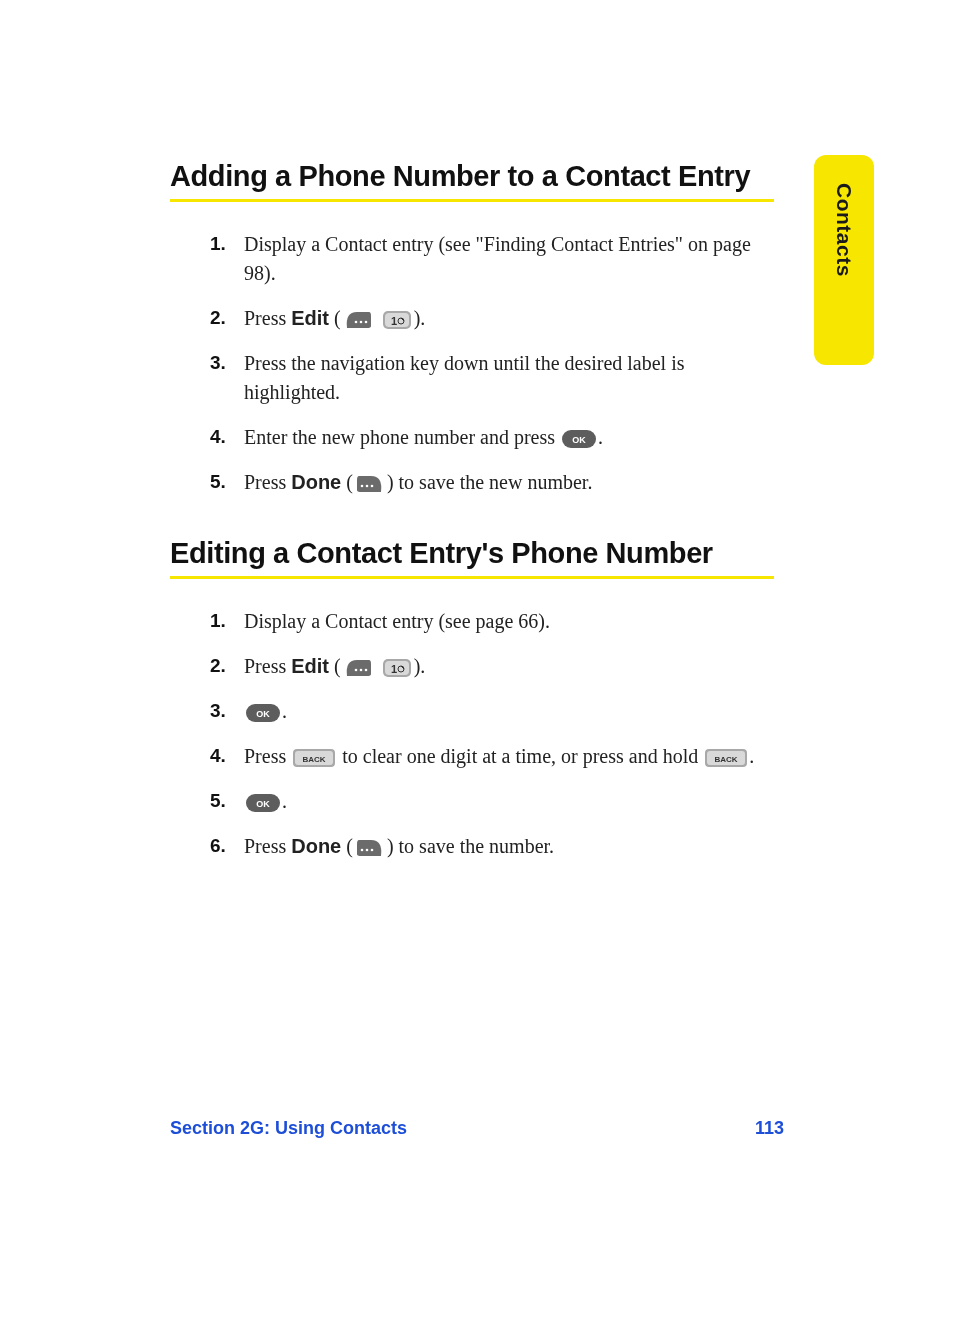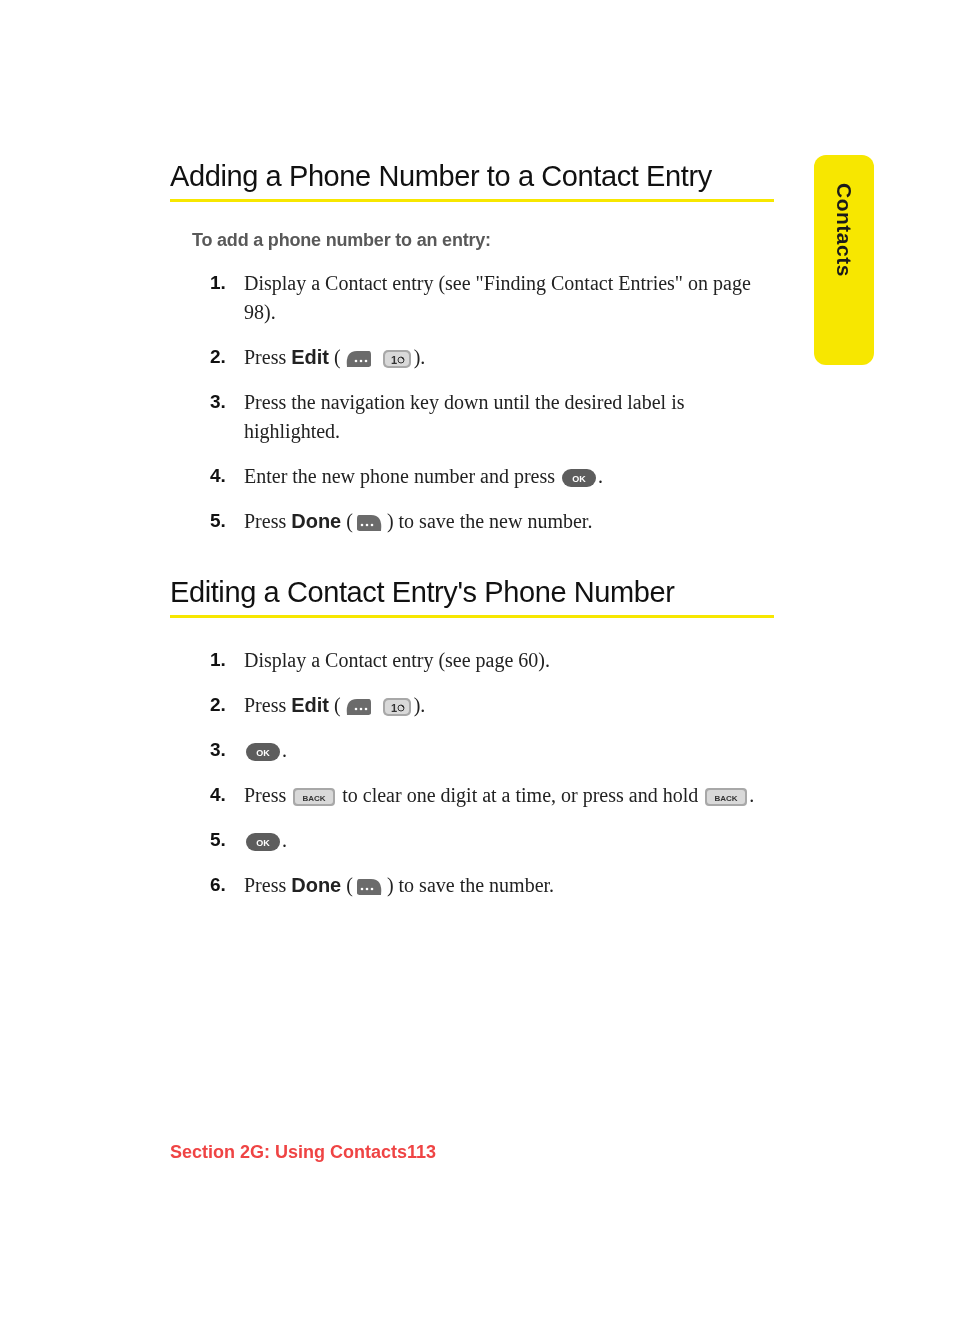--- a/index.html
+++ b/index.html
@@ -36,21 +36,21 @@
   .tab-text {
     writing-mode: vertical-rl;
     font-family: "Segoe UI", Arial, sans-serif;
     font-weight: 700;
     font-size: 21px;
     color: #1a1a1a;
     letter-spacing: 0.5px;
   }
   h1.section-heading {
     font-family: "Segoe UI", "Helvetica Neue", Arial, sans-serif;
-    font-weight: 400;
+    font-weight: 700;
     font-size: 29px;
     margin: 0 0 6px 0;
     letter-spacing: -0.4px;
     color: #111;
   }
   .heading-rule {
     border: none;
     border-top: 3px solid #f7e700;
     margin: 0 0 28px 0;
     width: 100%;
@@ -94,42 +94,42 @@
     display: inline-block;
     vertical-align: middle;
     margin: 0 2px;
     position: relative;
   }
   .btn svg { display: block; }
   .footer {
     position: absolute;
     left: 170px;
     right: 170px;
-    bottom: 160px;
+    bottom: 184px;
     display: flex;
+    justify-content: space-between;
     font-family: "Segoe UI", Arial, sans-serif;
     font-weight: 700;
     font-size: 18px;
-    color: #ef4444;
+    color: #1d4ed8;
   }
   .sec2 { margin-top: 20px; }
 </style>
 </head>
 <body>
 
 <div class="page">
 
   <div class="tab">
     <span class="tab-text">Contacts</span>
   </div>
 
   <h1 class="section-heading">Adding a Phone Number to a Contact Entry</h1>
   <hr class="heading-rule">
 
-  <div class="intro">To add a phone number to an entry:</div>
 
   <ol class="steps">
     <li>
       <span class="num">1.</span>
       <span>Display a Contact entry (see "Finding Contact Entries" on page 98).</span>
     </li>
     <li>
       <span class="num">2.</span>
       <span>Press </span><span class="bold">Edit</span><span> (</span><span class="btn"><svg width="30" height="20">
             <path d="M4 18 Q2 2 14 2 L26 2 Q28 2 28 6 L28 16 Q28 18 24 18 Z" fill="#6b6b6b"></path>
@@ -167,21 +167,21 @@
   </ol>
 
   <div class="sec2">
     <h1 class="section-heading">Editing a Contact Entry's Phone Number</h1>
     <hr class="heading-rule">
 
 
     <ol class="steps">
       <li>
         <span class="num">1.</span>
-        <span>Display a Contact entry (see page 60).</span>
+        <span>Display a Contact entry (see page 66).</span>
       </li>
       <li>
         <span class="num">2.</span>
         <span>Press </span><span class="bold">Edit</span><span> (</span><span class="btn"><svg width="30" height="20">
               <path d="M4 18 Q2 2 14 2 L26 2 Q28 2 28 6 L28 16 Q28 18 24 18 Z" fill="#6b6b6b"></path>
               <circle cx="13" cy="12" r="1.3" fill="#fff"></circle>
               <circle cx="18" cy="12" r="1.3" fill="#fff"></circle>
               <circle cx="23" cy="12" r="1.3" fill="#fff"></circle>
             </svg></span> <span class="btn"><svg width="30" height="20">
               <rect x="1" y="1" width="28" height="18" rx="5" fill="#a8a8a8"></rect>

